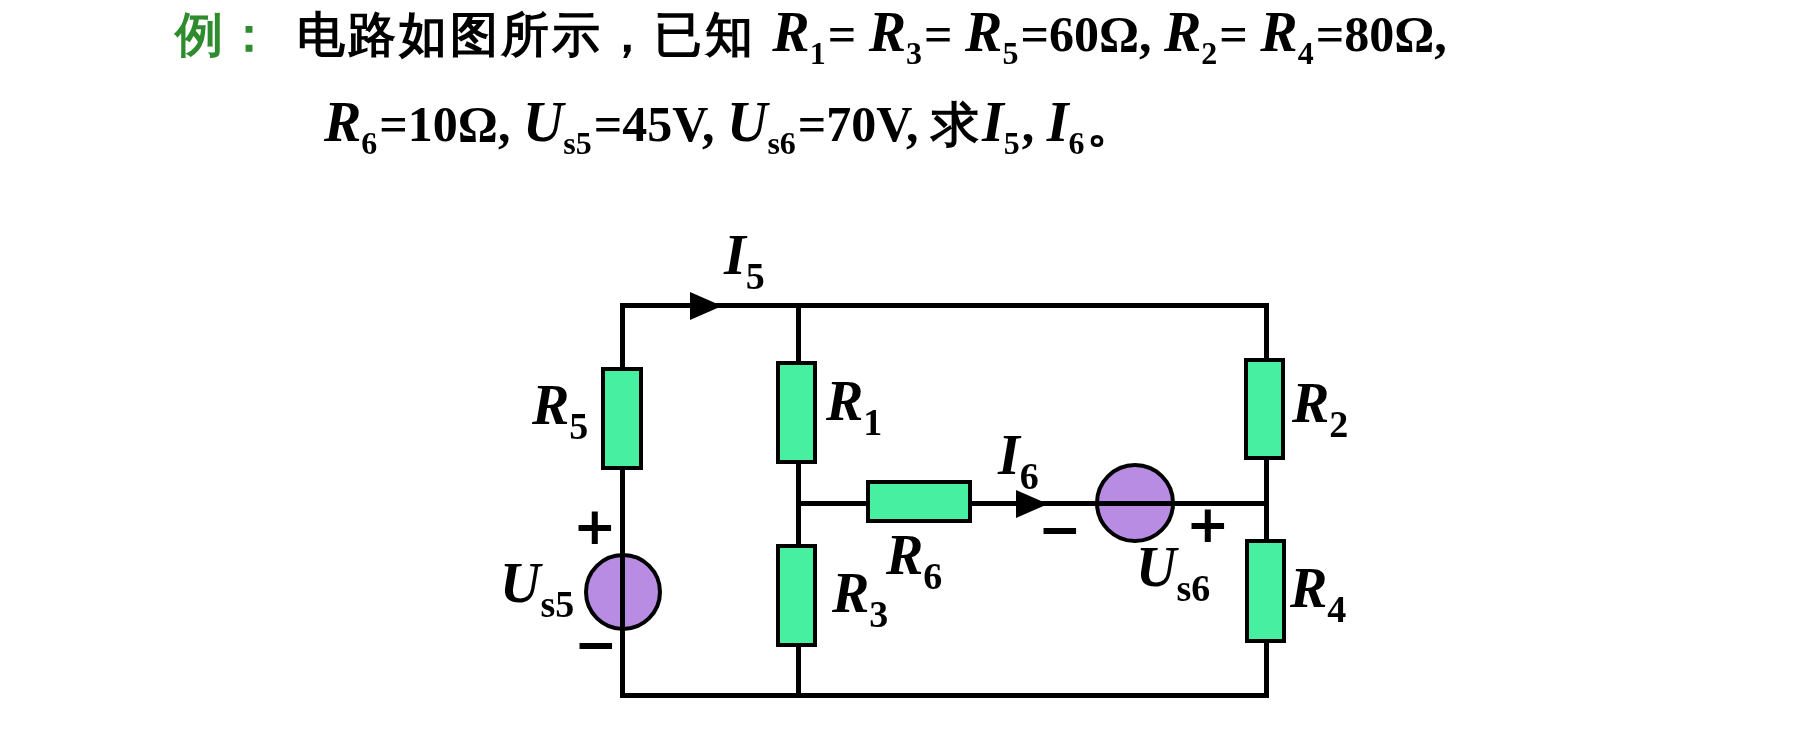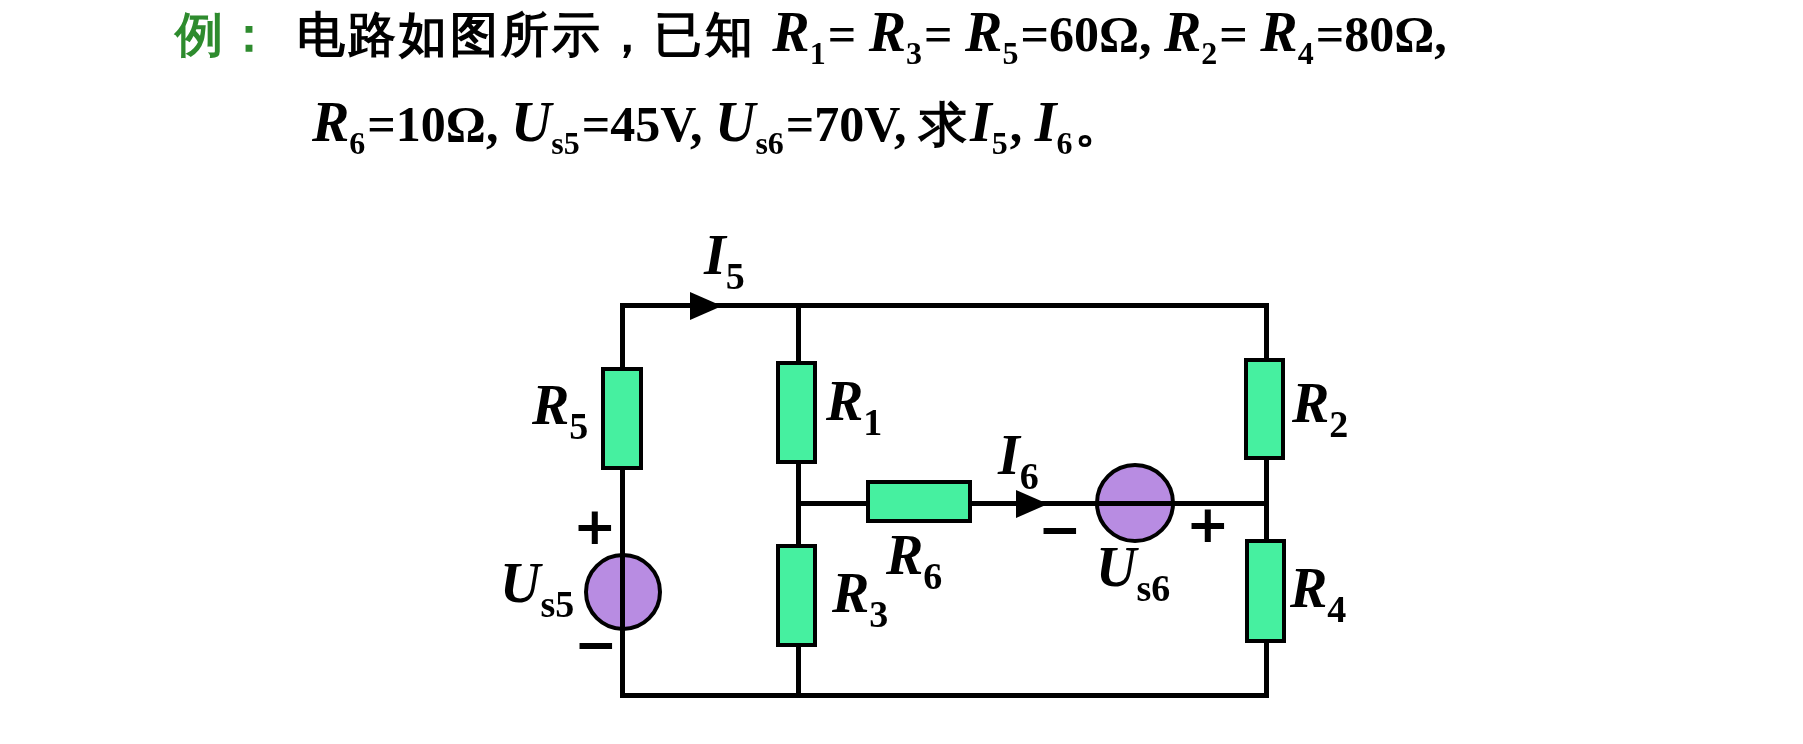--- a/index.html
+++ b/index.html
@@ -31,21 +31,21 @@
 </style>
 </head>
 <body>
 
 <div class="page">
 
   <div class="line" style="left:175px;top:0px">
     <span class="example-label">例：</span><span class="cjk">电路如图所示，已知 </span><span class="term"><span class="var">R</span><span class="vsub">1</span><span class="vtail">= </span></span><span class="term"><span class="var">R</span><span class="vsub">3</span><span class="vtail">= </span></span><span class="term"><span class="var">R</span><span class="vsub">5</span><span class="vtail">=60Ω, </span></span><span class="term"><span class="var">R</span><span class="vsub">2</span><span class="vtail">= </span></span><span class="term"><span class="var">R</span><span class="vsub">4</span><span class="vtail">=80Ω,</span></span>
   </div>
 
-  <div class="line" style="left:312px;top:90px">
+  <div class="line" style="left:324px;top:90px">
     <span class="term"><span class="var">R</span><span class="vsub">6</span><span class="vtail">=10Ω, </span></span><span class="term"><span class="var">U</span><span class="vsub">s5</span><span class="vtail">=45V, </span></span><span class="term"><span class="var">U</span><span class="vsub">s6</span><span class="vtail">=70V, </span></span><span class="cjk">求</span><span class="term"><span class="var">I</span><span class="vsub">5</span><span class="vtail">, </span></span><span class="term"><span class="var">I</span><span class="vsub">6</span><span class="vtail">。</span></span>
   </div>
 
   <div class="circuit">
 
     <div class="src" style="left:584px;top:553px;width:78px;height:78px"></div>
     <div class="src" style="left:1095px;top:463px;width:80px;height:80px"></div>
 
     <div class="wire" style="left:620px;top:303px;width:649px;height:5px"></div>
     <div class="wire" style="left:620px;top:303px;width:5px;height:395px"></div>
@@ -57,30 +57,30 @@
     <div class="arrowhead" style="left:690px;top:291.5px"></div>
     <div class="arrowhead" style="left:1016px;top:489.5px"></div>
 
     <div class="res" style="left:601px;top:367px;width:42px;height:103px"></div>
     <div class="res" style="left:776px;top:361px;width:41px;height:103px"></div>
     <div class="res" style="left:776px;top:544px;width:41px;height:103px"></div>
     <div class="res" style="left:866px;top:480px;width:106px;height:43px"></div>
     <div class="res" style="left:1244px;top:358px;width:41px;height:102px"></div>
     <div class="res" style="left:1245px;top:539px;width:41px;height:104px"></div>
 
-    <div class="clabel" style="left:704px;top:226px"><span class="var">I</span><span class="vsub">5</span></div>
+    <div class="clabel" style="left:724px;top:226px"><span class="var">I</span><span class="vsub">5</span></div>
     <div class="clabel" style="left:532px;top:376px"><span class="var">R</span><span class="vsub">5</span></div>
     <div class="clabel" style="left:826px;top:372px"><span class="var">R</span><span class="vsub">1</span></div>
     <div class="clabel" style="left:832px;top:564px"><span class="var">R</span><span class="vsub">3</span></div>
     <div class="clabel" style="left:886px;top:526px"><span class="var">R</span><span class="vsub">6</span></div>
     <div class="clabel" style="left:998px;top:426px"><span class="var">I</span><span class="vsub">6</span></div>
     <div class="clabel" style="left:1292px;top:374px"><span class="var">R</span><span class="vsub">2</span></div>
     <div class="clabel" style="left:1290px;top:559px"><span class="var">R</span><span class="vsub">4</span></div>
     <div class="clabel" style="left:500px;top:554px"><span class="var">U</span><span class="vsub">s5</span></div>
-    <div class="clabel" style="left:1096px;top:538px"><span class="var">U</span><span class="vsub">s6</span></div>
+    <div class="clabel" style="left:1136px;top:538px"><span class="var">U</span><span class="vsub">s6</span></div>
 
     <div class="sign" style="left:573px;top:500px">+</div>
     <div class="sign" style="left:574px;top:618px">−</div>
     <div class="sign" style="left:1038px;top:503px">−</div>
     <div class="sign" style="left:1186px;top:498px">+</div>
 
   </div>
 </div>
 
 </body></html>

